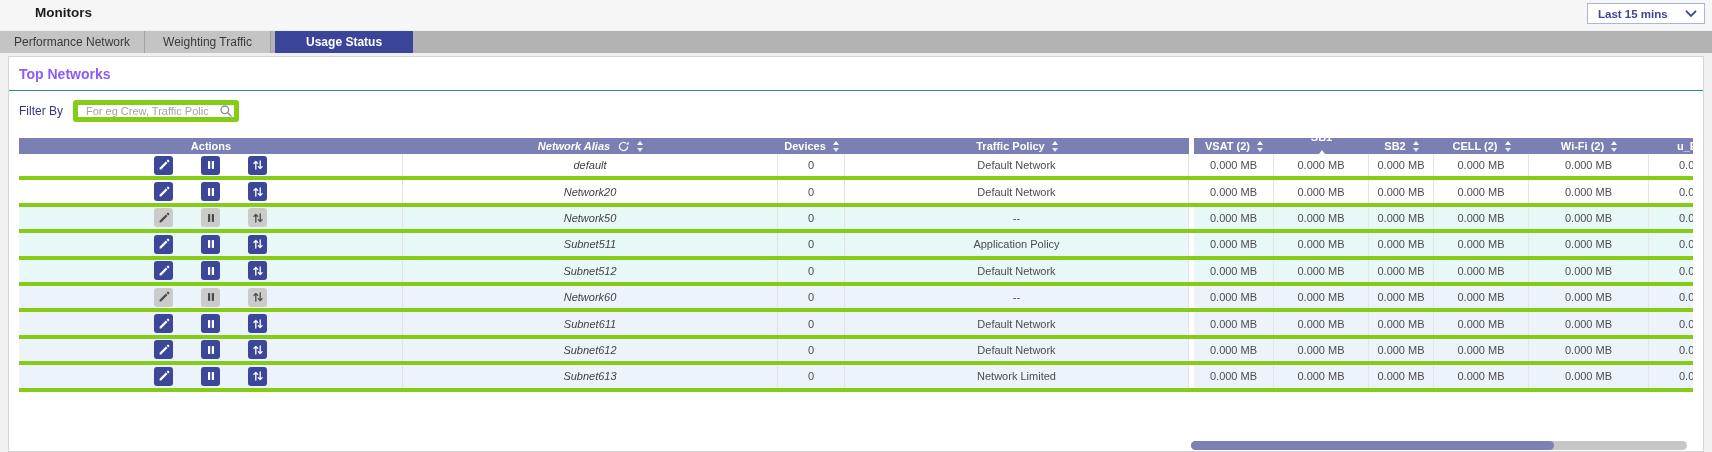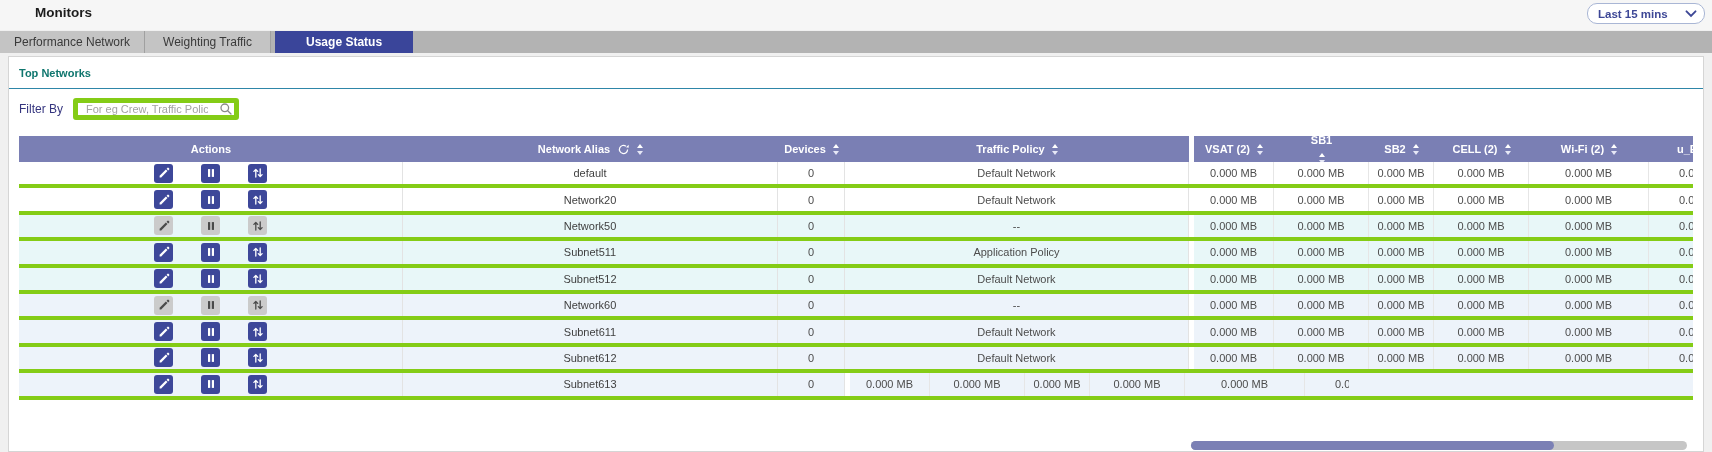--- a/index.html
+++ b/index.html
@@ -9,40 +9,40 @@
     background:#f0f0f0;
     position:relative;
     font-size:12px;
     color:#333;
   }
   
   .topbar { position:absolute; left:0; top:0; width:1712px; height:30px; background:#f6f6f6; }
   .page-title { position:absolute; left:9px; top:5px; font-size:13.5px; font-weight:bold; color:#1c1c1c;padding-left:26px; }
   .time-dd {
     position:absolute; right:7px; top:3px; width:118px; height:21px;
-    background:#fff; border:1px solid #a9b6d5; border-radius:10px;
+    background:#fff; border:1px solid #a9b6d5; border-radius:0;
     display:flex; align-items:center; justify-content:space-between;
     padding:0 7px 0 10px; cursor:pointer;
   }
   .time-dd span { font-size:11.5px; font-weight:bold; color:#3d4796; }
   
   .tabbar { position:absolute; left:0; top:31px; width:1712px; height:22px; background:#b3b3b3; display:flex; }
   .tab {
     height:22px; display:flex; align-items:center; justify-content:center;
     background:#c4c4c4; color:#3a3a3a; font-size:12px; cursor:pointer;
     border-right:1px solid #a0a0a0; padding:0 14px; min-width:126px;
   }
   .tab.active { background:#3a459a; color:#fff; font-weight:bold; border-right:none; margin-left:4px; min-width:138px; }
   
   .panel {
     position:absolute; left:8px; top:56px; width:1696px; height:396px;
     background:#fff; border:1px solid #d5d5d5;
   }
   .panel-titleblock { padding:9px 10px 8px 10px; border-bottom:1px solid #2e86a8; }
-  .panel-title { font-size:11px; font-weight:bold; color:#0f766e; }
+  .panel-title { font-size:14px; font-weight:bold; color:#8b5cf6; }
   .filter-row { margin:9px 10px 0 10px; height:22px; display:flex; align-items:center; }
   .filter-label { font-size:12px; color:#35357f; margin-right:10px; }
   .filter-box { position:relative; width:166px; height:22px; }
   .filter-box input {
     width:100%; height:100%; border:5px solid #84cc16; border-radius:3px;
     font-family:"Liberation Sans",sans-serif; font-size:11px; color:#555;
     padding:0 26px 0 8px; outline:none;
   }
   .filter-box input::placeholder { color:#a3a3a3; }
   .search-ic { position:absolute; right:6px; top:4px; cursor:pointer; }
@@ -51,32 +51,32 @@
   .trow { display:flex; width:1674px; background:#fff; }
   .trow.body-row { height:26.4px; border-bottom:4px solid #84cc16; }
   .trow.t-cyan { background:#e8f7f8; }
   .trow.t-blue { background:#edf3fa; }
   .cell {
     display:flex; align-items:center; justify-content:center;
     font-size:11px; color:#4c4c4c; border-right:1px solid #e3e3e3;
     overflow:hidden; white-space:nowrap;
   }
   .c-actions { width:384px; gap:28px; }
-  .c-alias   { width:375px; color:#3f3f3f; }
+  .c-alias   { width:375px; color:#3f3f3f;font-style:italic; }
   .c-devices { width:67px; }
   .c-policy  { width:344px; }
   .gapcol { width:5px; background:#fff; flex:none; }
   .scrollwrap { width:499px; overflow:hidden; flex:none; display:flex; }
   .scrollinner { display:flex; width:755px; flex:none; }
   .s-cell { border-right:1px solid #e6e6e6; }
   .sc-0 { width:80px; } .sc-1 { width:95px;flex-direction:column; } .sc-2 { width:65px;justify-content:center; }
   .sc-3 { width:95px; } .sc-4 { width:120px; }
   .sc-5 { width:300px; justify-content:flex-start; padding-left:30px; border-right:none; }
   
-  .thead { height:26px; }
+  .thead { height:16px; }
   .thead .cell, .thead .s-cell { background:#7a7fb4; color:#fff; font-size:11px; font-weight:bold; border-right:none; gap:7px; }
   .thead .sc-5 { padding-left:28px; }
   .sort { display:flex; flex-direction:column; gap:3px; cursor:pointer; }
   .sort .up { width:0; height:0; border-left:3.5px solid transparent; border-right:3.5px solid transparent; border-bottom:4.5px solid #ffffff; }
   .sort .down { width:0; height:0; border-left:3.5px solid transparent; border-right:3.5px solid transparent; border-top:4.5px solid #e6e8f6; }
   .refresh-ic { cursor:pointer; display:flex; }
   
   .abtn {
     width:19px; height:19px; border:none; border-radius:3px; background:#3d4799;
     display:flex; align-items:center; justify-content:center; cursor:pointer; padding:0;
@@ -516,20 +516,21 @@
       </button>
       <button class="abtn">
         <svg width="14" height="14" viewBox="0 0 14 14">
           <path class="g-stroke" d="M4.8 11 L4.8 3.6 M2.9 5.4 L4.8 3.5 L6.7 5.4"></path>
           <path class="g-stroke" d="M9.2 3 L9.2 10.4 M7.3 8.6 L9.2 10.5 L11.1 8.6"></path>
         </svg>
       </button>
     </div>
     <div class="cell c-alias">Subnet613</div>
     <div class="cell c-devices">0</div>
+    <div class="cell c-policy">Network Limited</div>
     <div class="gapcol"></div>
     <div class="scrollwrap">
       <div class="scrollinner">
               <div class="cell s-cell sc-0">0.000 MB</div>
               <div class="cell s-cell sc-1">0.000 MB</div>
               <div class="cell s-cell sc-2">0.000 MB</div>
               <div class="cell s-cell sc-3">0.000 MB</div>
               <div class="cell s-cell sc-4">0.000 MB</div>
               <div class="cell s-cell sc-5">0.000 MB</div>
             </div>

